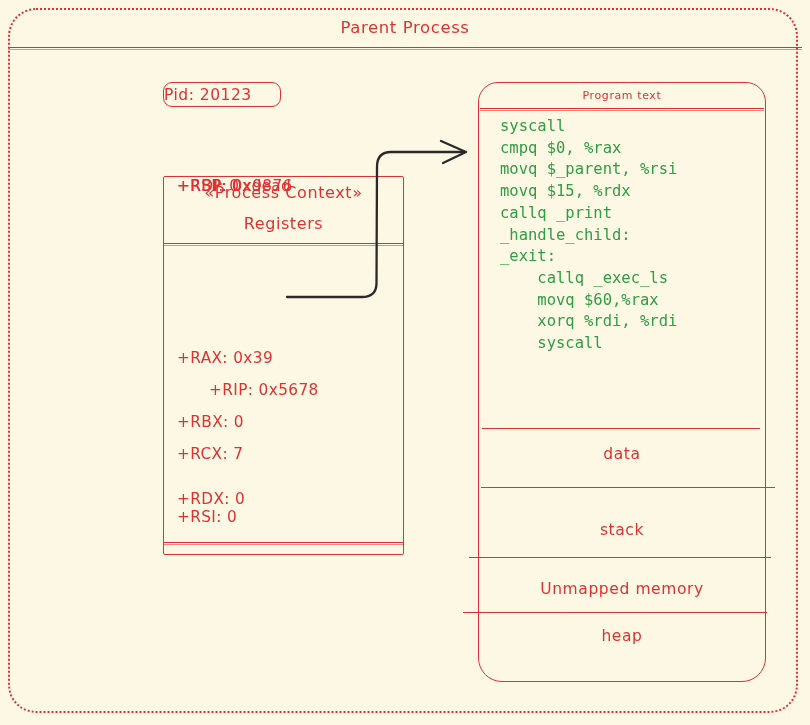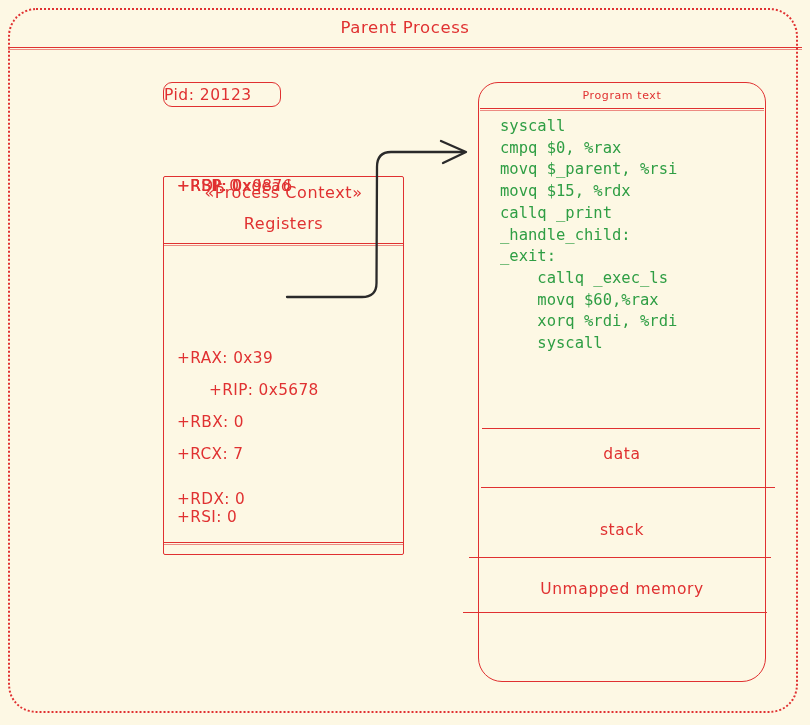--- a/index.html
+++ b/index.html
@@ -205,20 +205,21 @@
       <div class="code-line">    xorq %rdi, %rdi</div>
       <div class="code-line">    syscall</div>
     </div>
     <div class="single-line div-a"></div>
     <div class="section-label sec-data">data</div>
     <div class="single-line div-b"></div>
     <div class="section-label sec-stack">stack</div>
     <div class="single-line div-c"></div>
     <div class="section-label sec-unmapped">Unmapped memory</div>
     <div class="single-line div-d"></div>
+    <div class="section-label sec-heap">heap</div>
   </div>
 
   <svg class="arrow-svg" viewBox="0 0 810 725" xmlns="http://www.w3.org/2000/svg">
     <path d="M 287 297 L 362 297 Q 376.5 297 376.5 283 L 377 167 Q 377 152 391 152 L 464 152" fill="none" stroke="#2a2a2a" stroke-width="2.3" stroke-linecap="round" stroke-linejoin="round"></path>
     <path d="M 441 141 L 466 152 L 443 163" fill="none" stroke="#2a2a2a" stroke-width="2.3" stroke-linecap="round" stroke-linejoin="round"></path>
   </svg>
 
 </div>
 
 </body></html>

